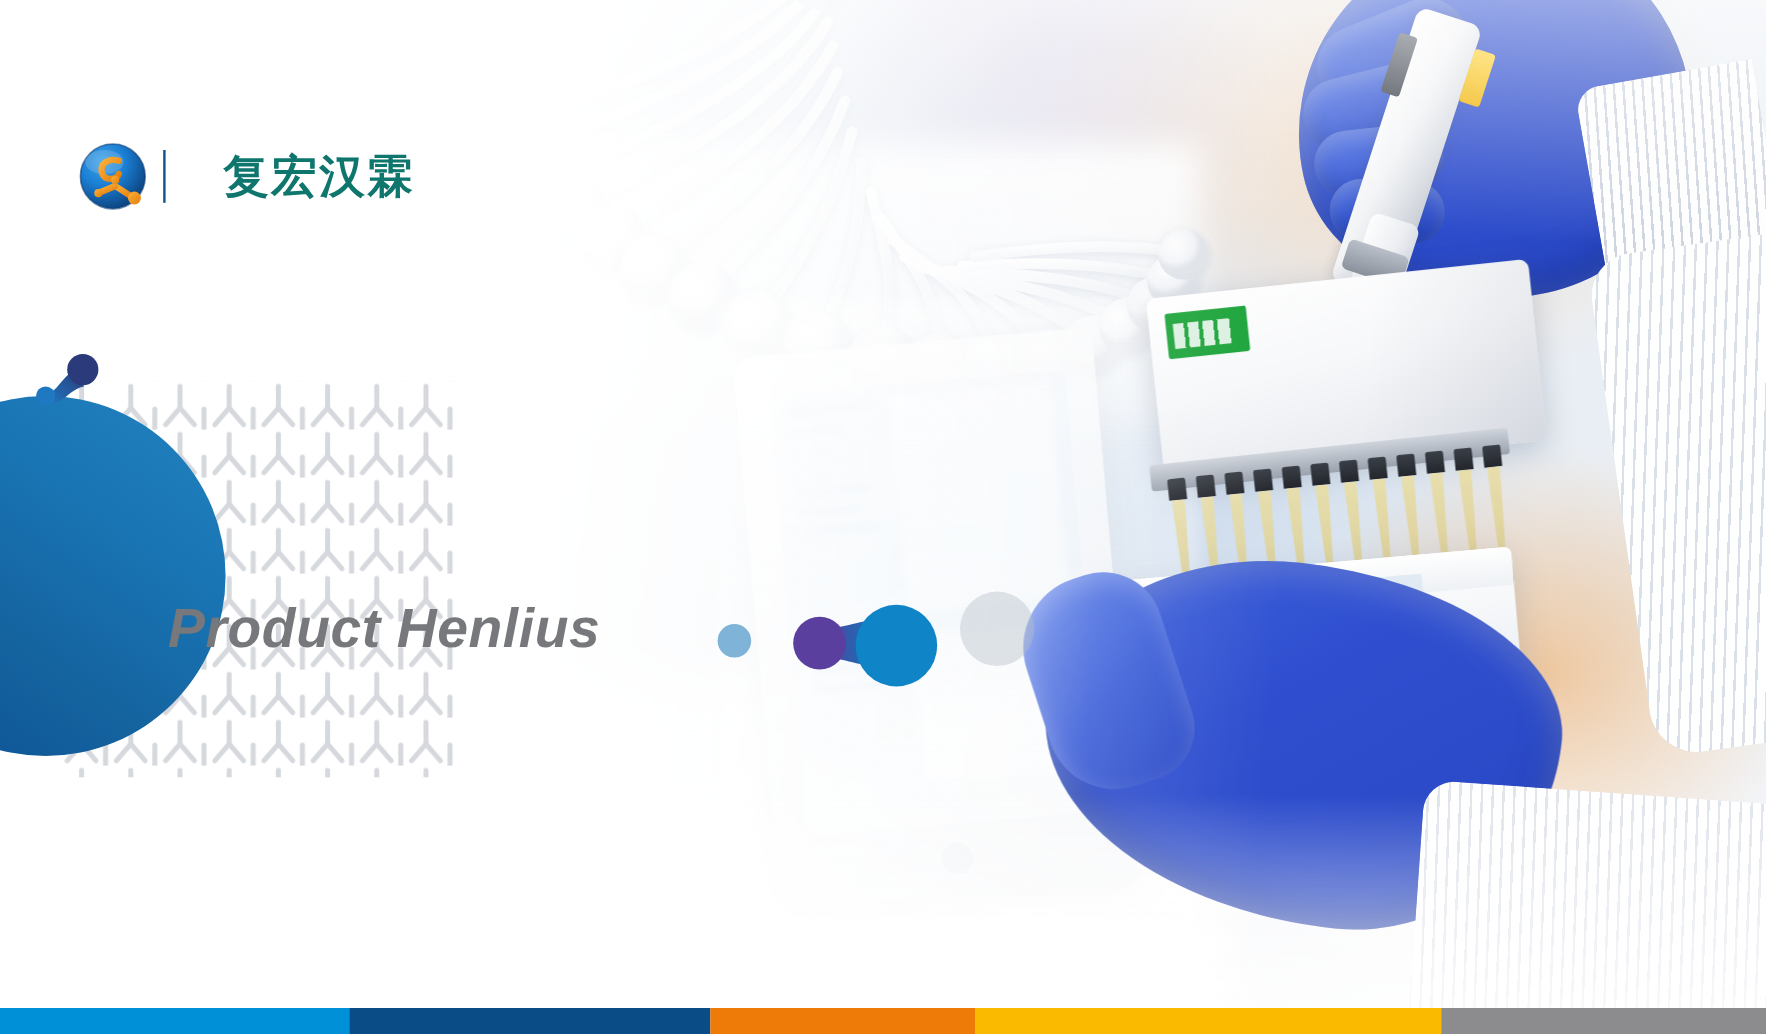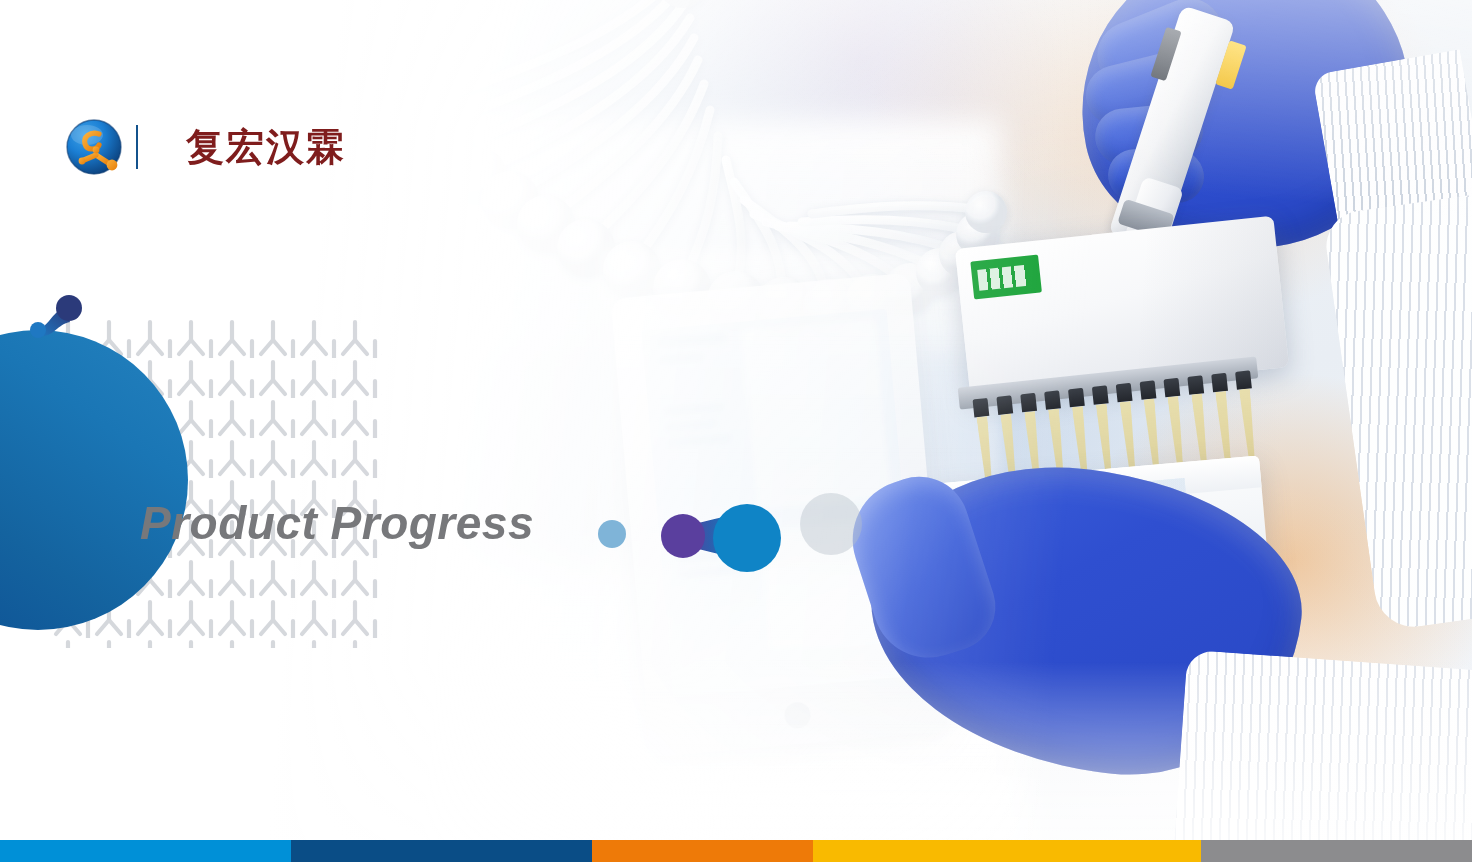--- a/index.html
+++ b/index.html
@@ -425,21 +425,21 @@
     font-size: 44px;
     font-weight: 700;
     color: #13528C;
     letter-spacing: -0.5px;
     line-height: 1;
   }
   .brand-cn {
     font-family: "DejaVu Sans", "Liberation Sans", sans-serif;
     font-size: 38px;
     font-weight: 700;
-    color: #7f1d1d;
+    color: #0f766e;
     margin-left: 32px;
     letter-spacing: 2px;
     line-height: 1;
   }
 
   
   .bottom-bar {
     position: absolute;
     left: 0; bottom: 0;
     width: 1472px; height: 22px;
@@ -654,21 +654,21 @@
         <stop offset="100%" stop-color="#0f84c6"></stop>
       </linearGradient>
     </defs>
     <path d="M 28 26 C 52 26, 58 18, 86 18 L 86 58 C 58 58, 52 50, 28 50 Z" fill="url(#molB)"></path>
     <circle cx="28" cy="38" r="22" fill="#5a3f9e"></circle>
     <circle cx="92" cy="40" r="34" fill="#0f84c6"></circle>
   </svg>
 
   <div class="dot-ghost"></div>
 
-  <div class="title-en">Product Progress</div>
+  <div class="title-en">Product Henlius</div>
 
   <div class="brand">
     <svg class="brand-mark" viewBox="0 0 56 56">
       <defs>
         <radialGradient id="logoBlue" cx="34%" cy="28%" r="78%">
           <stop offset="0%" stop-color="#3fa3e8"></stop>
           <stop offset="45%" stop-color="#1b7fd4"></stop>
           <stop offset="100%" stop-color="#0b3f7a"></stop>
         </radialGradient>
         <linearGradient id="logoOrange" x1="0" y1="0" x2="1" y2="1">

